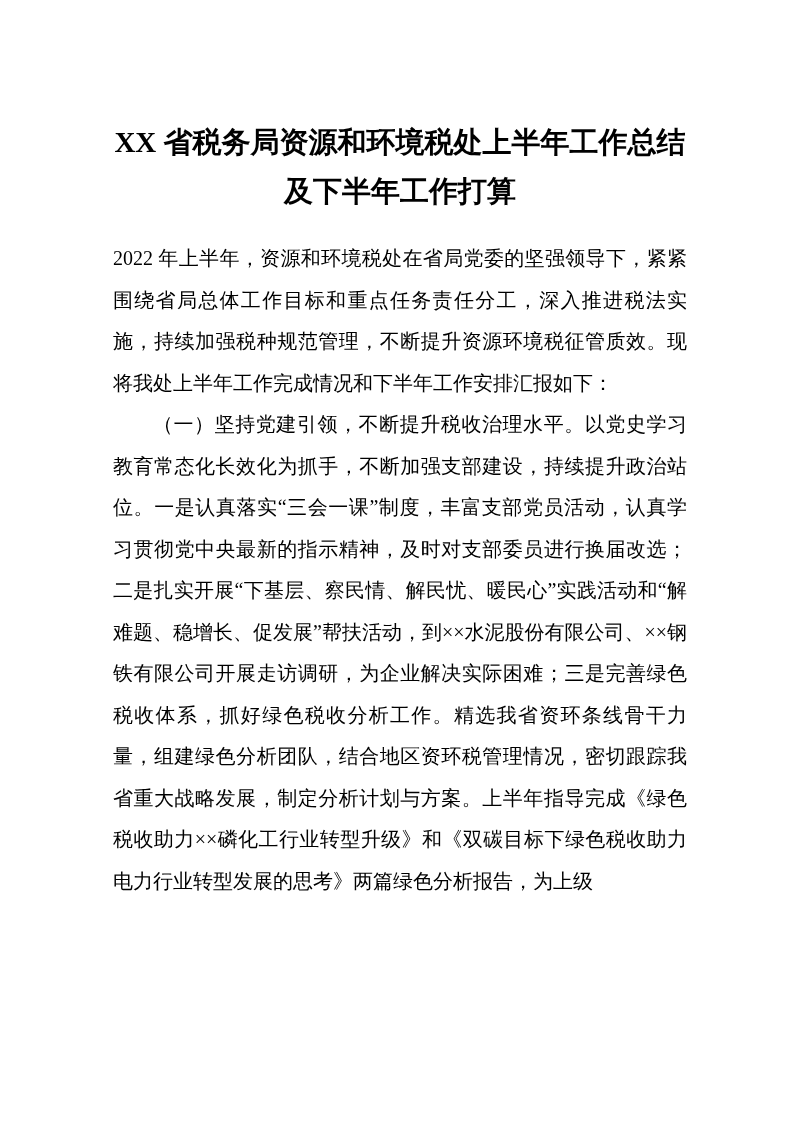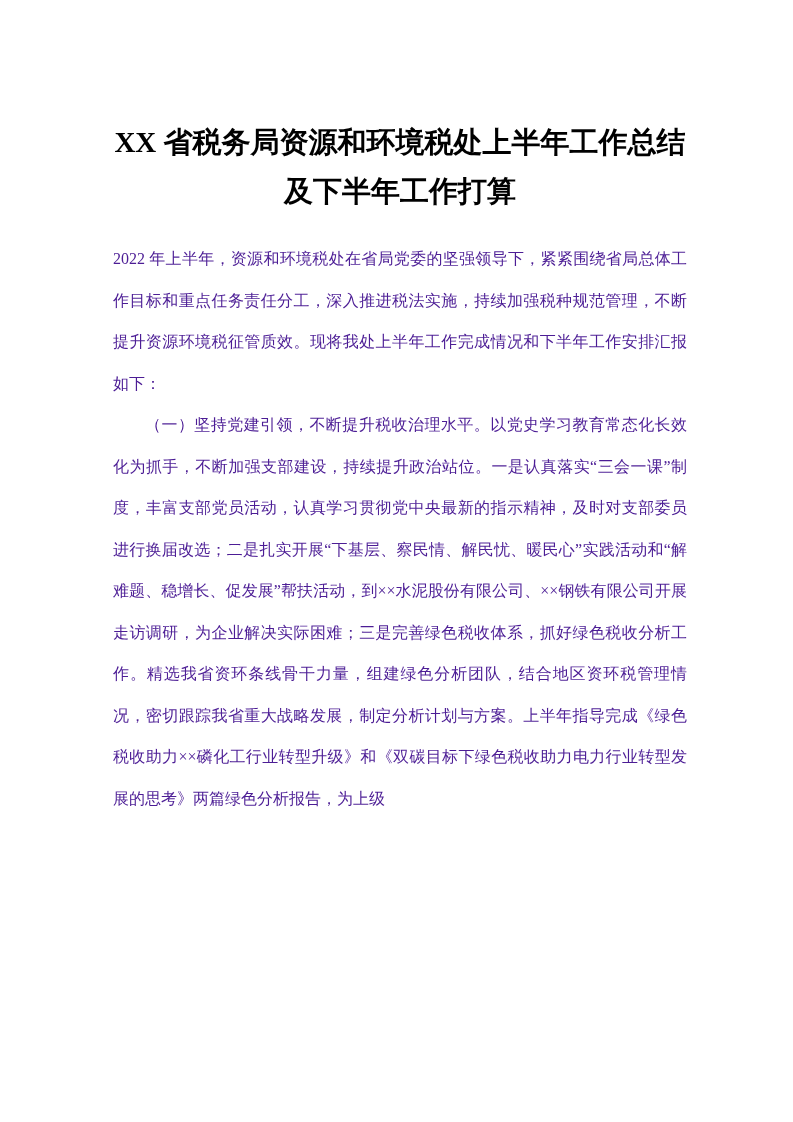--- a/index.html
+++ b/index.html
@@ -22,24 +22,24 @@
     margin: 0 0 22px 0;
     font-size: 29px;
     font-weight: bold;
     line-height: 49px;
     text-align: center;
     color: #000000;
     font-family: "Liberation Serif", serif;
   }
   .para {
     margin: 0;
-    font-size: 16px;
+    font-size: 20px;
     line-height: 41.5px;
     text-align: justify;
-    color: #4c1d95;
+    color: #000000;
     font-family: "Liberation Serif", serif;
     word-break: break-all;
   }
   .indent {
     text-indent: 2em;
   }
 </style>
 </head>
 <body>
 

